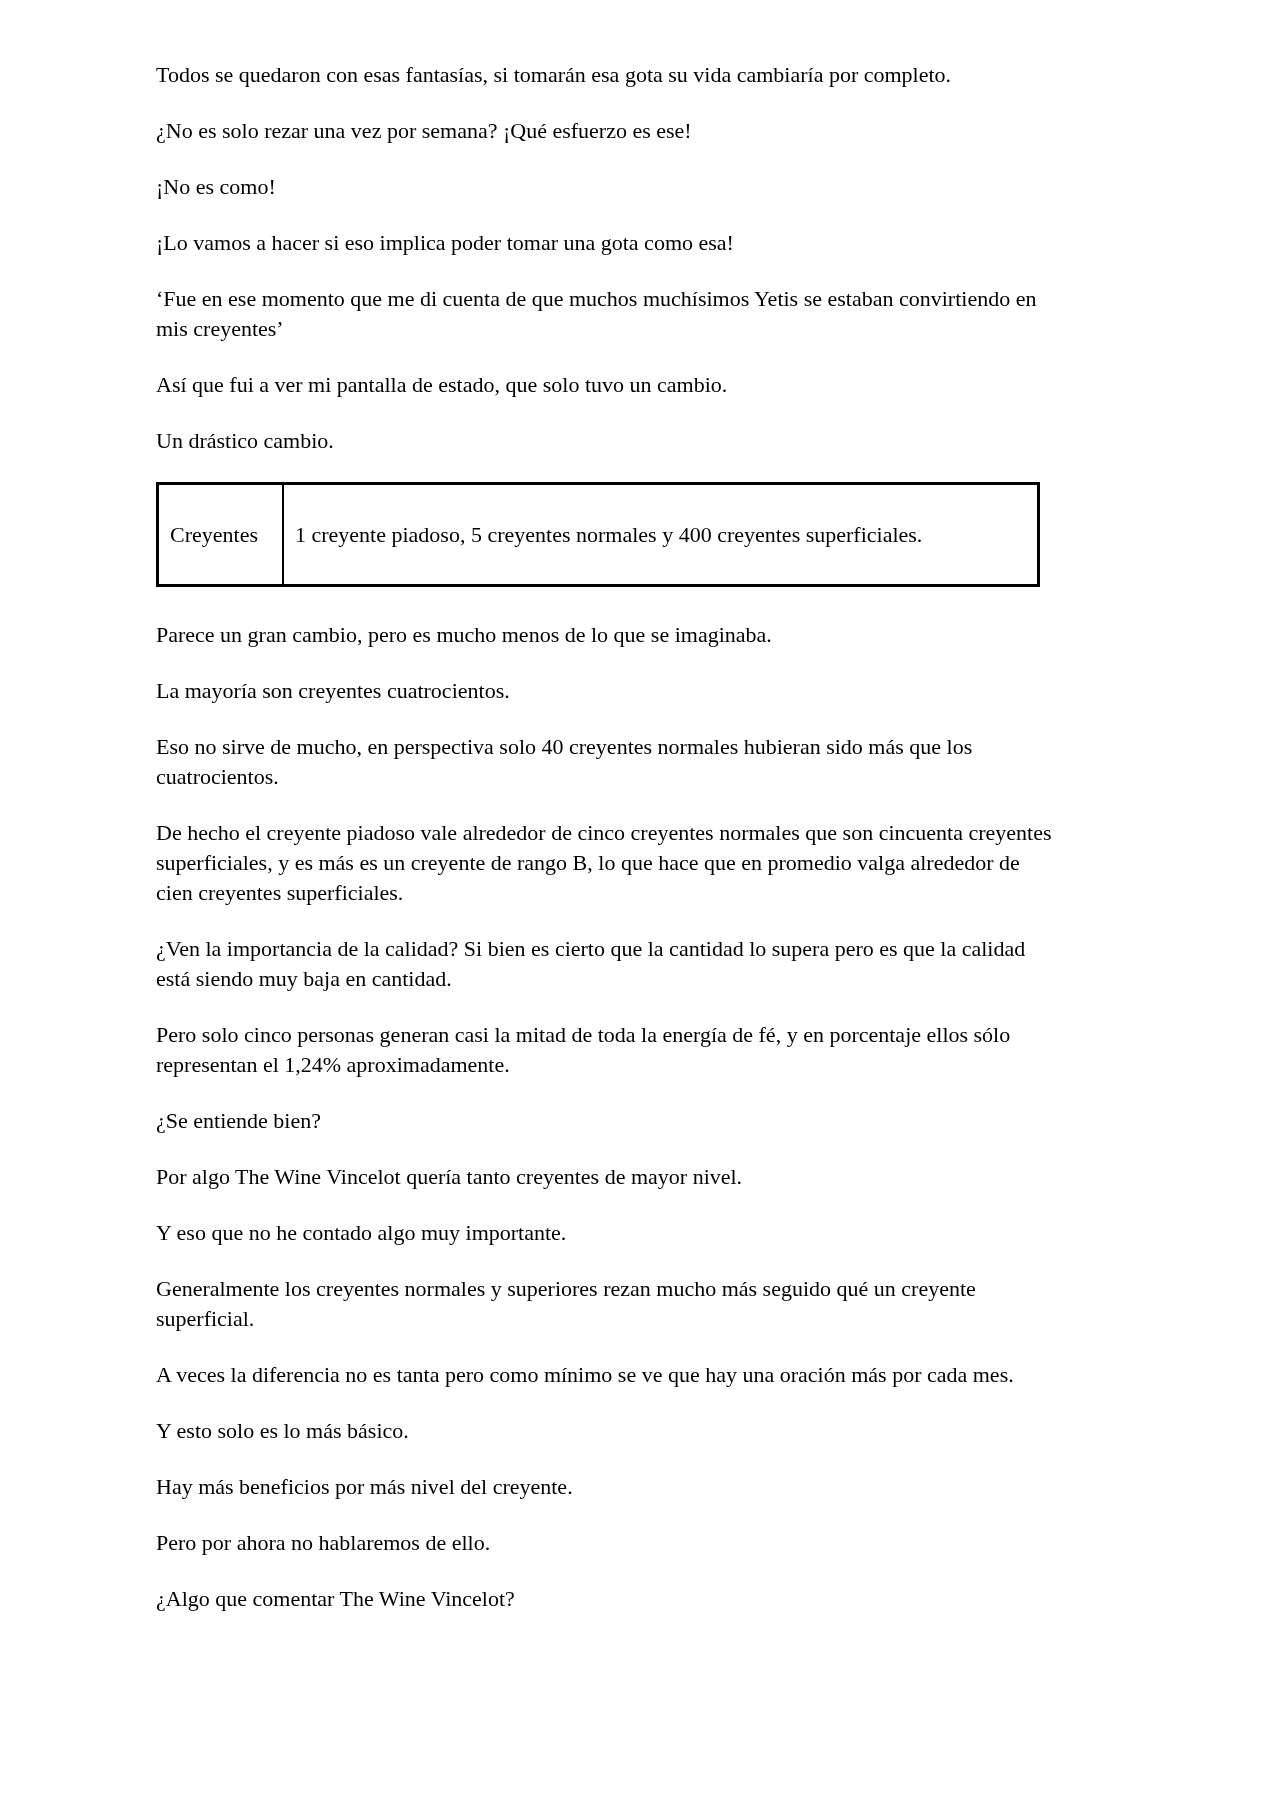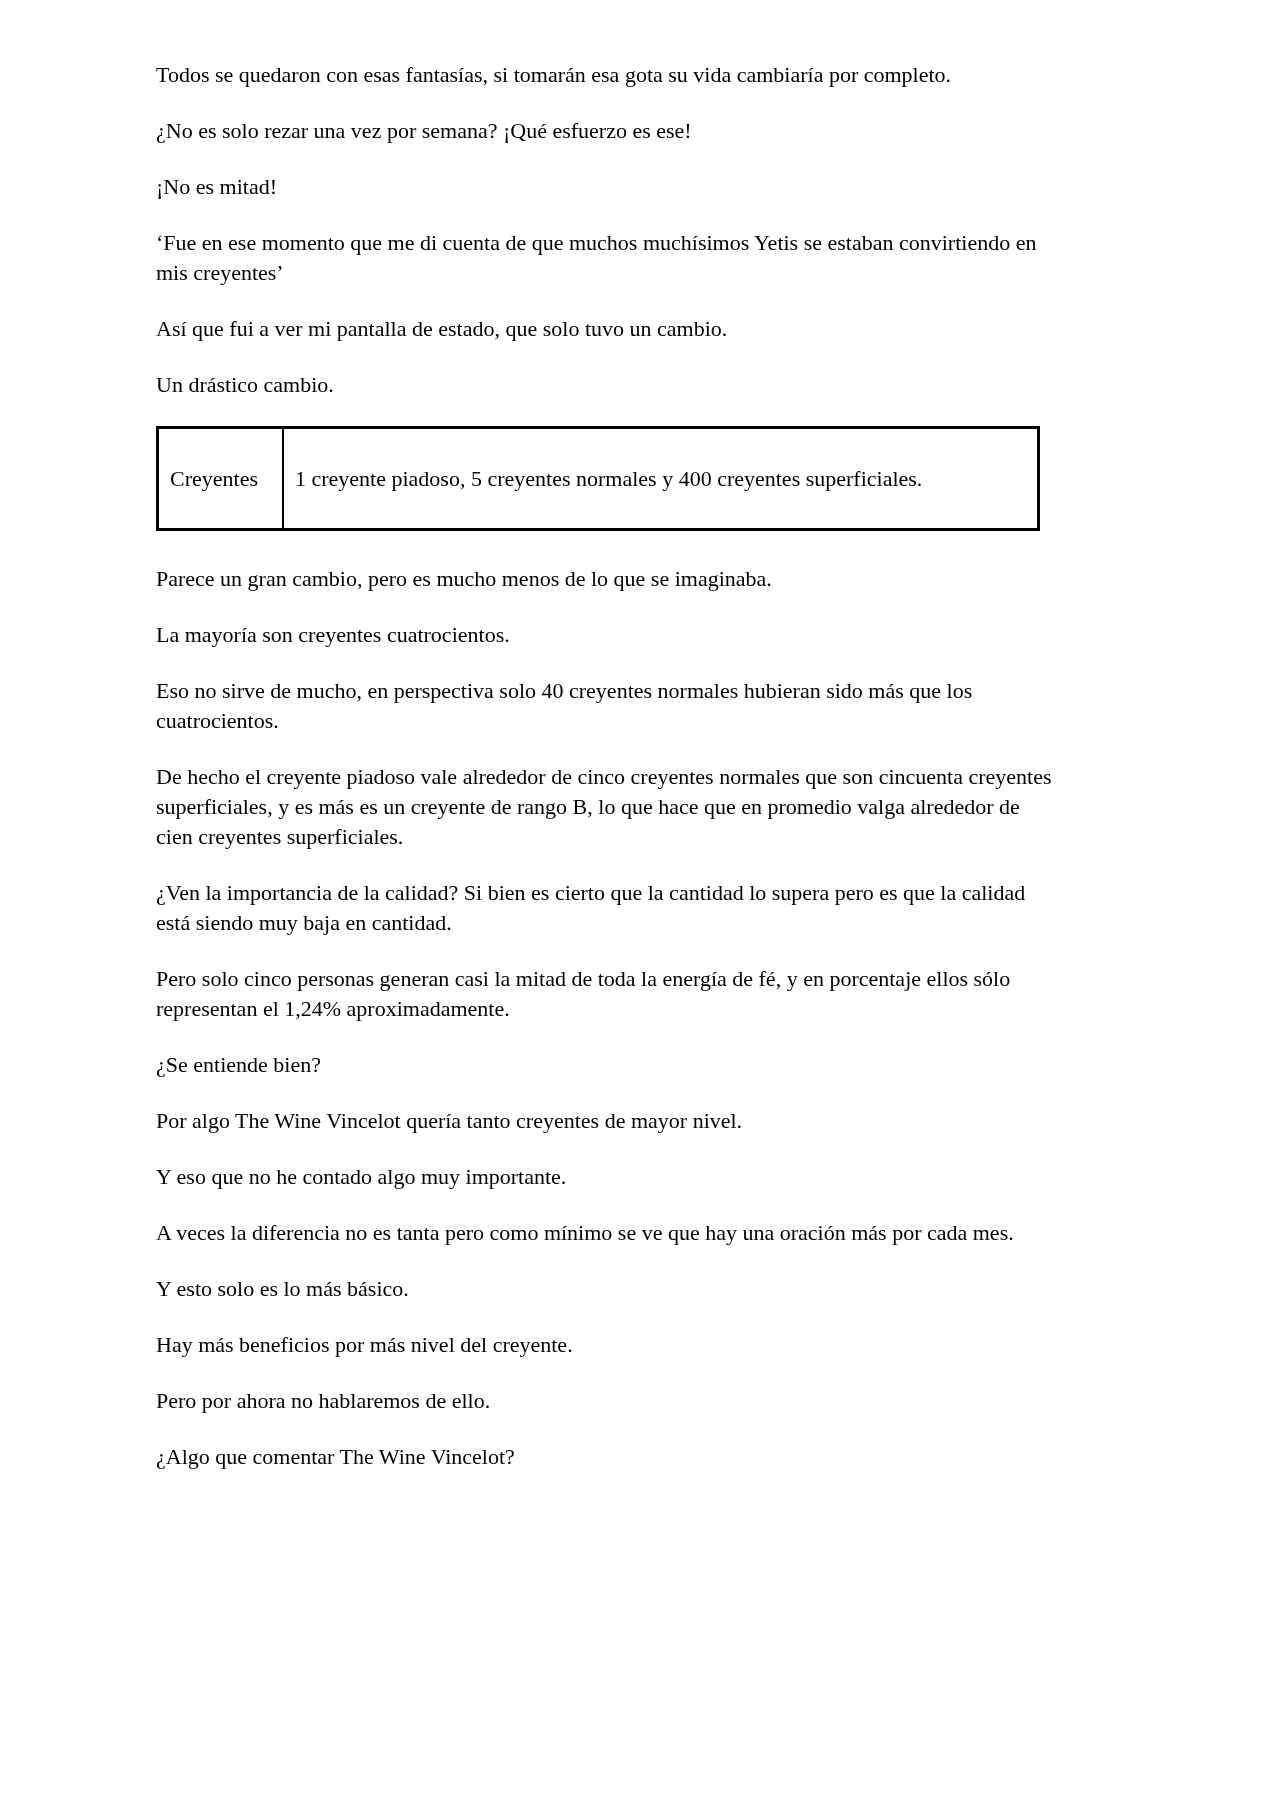--- a/index.html
+++ b/index.html
@@ -48,22 +48,23 @@
 
 <div class="page">
   <div class="content">
 
     <div>
 
         <p class="para">Todos se quedaron con esas fantasías, si tomarán esa gota su vida cambiaría por completo.</p>
 
         <p class="para">¿No es solo rezar una vez por semana? ¡Qué esfuerzo es ese!</p>
 
-        <p class="para">¡No es mitad!</p>
+        <p class="para">¡No es como!</p>
 
+        <p class="para">¡Lo vamos a hacer si eso implica poder tomar una gota como esa!</p>
 
         <p class="para">‘Fue en ese momento que me di cuenta de que muchos muchísimos Yetis se estaban convirtiendo en mis creyentes’</p>
 
         <p class="para">Así que fui a ver mi pantalla de estado, que solo tuvo un cambio.</p>
 
         <p class="para">Un drástico cambio.</p>
       </div>
 
     <table class="status-table">
       <tbody>
@@ -88,20 +89,21 @@
         <p class="para">¿Ven la importancia de la calidad? Si bien es cierto que la cantidad lo supera pero es que la calidad está siendo muy baja en cantidad.</p>
 
         <p class="para">Pero solo cinco personas generan casi la mitad de toda la energía de fé, y en porcentaje ellos sólo representan el 1,24% aproximadamente.</p>
 
         <p class="para">¿Se entiende bien?</p>
 
         <p class="para">Por algo The Wine Vincelot quería tanto creyentes de mayor nivel.</p>
 
         <p class="para">Y eso que no he contado algo muy importante.</p>
 
+        <p class="para">Generalmente los creyentes normales y superiores rezan mucho más seguido qué un creyente superficial.</p>
 
         <p class="para">A veces la diferencia no es tanta pero como mínimo se ve que hay una oración más por cada mes.</p>
 
 
         <p class="para">Y esto solo es lo más básico.</p>
 
         <p class="para">Hay más beneficios por más nivel del creyente.</p>
 
         <p class="para">Pero por ahora no hablaremos de ello.</p>
 

